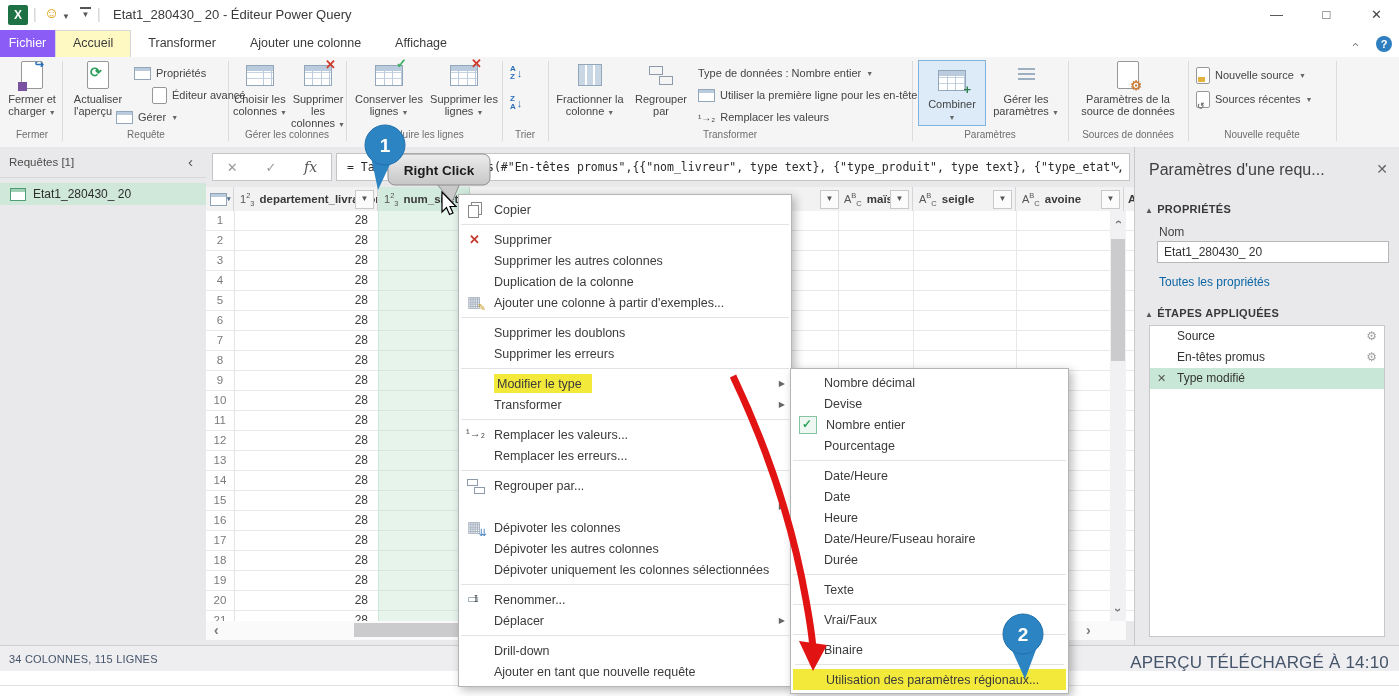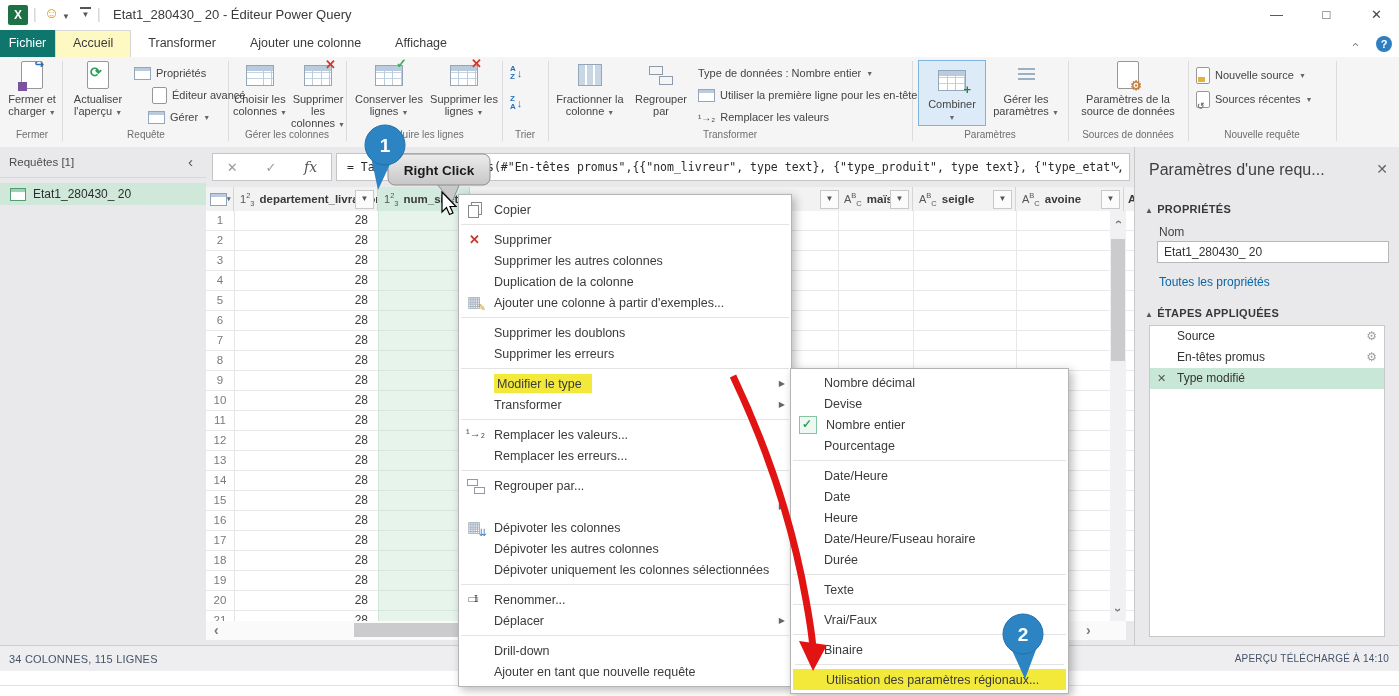--- a/index.html
+++ b/index.html
@@ -13,21 +13,21 @@
           font-weight:bold;font-size:12px;text-align:center;line-height:20px;}
   .tb-sep{color:#cfcfcf;font-size:14px;top:6px;}
   .smiley{left:44px;top:4px;font-size:15px;color:#d89c00;}
   .qat-dd{font-size:8px;color:#555;top:12px;}
   .qat-pin{left:80px;top:7px;width:11px;height:13px;border-top:2px solid #555;font-size:8px;color:#555;text-align:center;line-height:12px;}
   .tb-title{left:113px;top:7px;font-size:13px;color:#3a3a3a;white-space:nowrap;}
   .winbtn{top:0;width:45px;height:29px;text-align:center;line-height:29px;color:#444;font-size:13px;}
 
   
   .tabbar{left:0;top:30px;width:1399px;height:27px;background:#fff;}
-  .tab-file{left:0;top:0;width:55px;height:27px;background:#0f766e;color:#fff;text-align:center;line-height:27px;font-size:12.5px;}
+  .tab-file{left:0;top:0;width:55px;height:27px;background:#8b5cf6;color:#fff;text-align:center;line-height:27px;font-size:12.5px;}
   .tabs{left:55px;top:0;height:27px;display:flex;}
   .tab{padding:0 17px;line-height:26px;font-size:12.5px;color:#3b3b3b;white-space:nowrap;}
   .tab.active{background:#fef9c3;border:1px solid #d8d7d8;border-bottom:none;line-height:25px;}
   .rib-collapse{left:1352px;top:7px;color:#777;}
   .chev-up{display:inline-block;transform:rotate(-90deg);font-size:13px;}
   .help-ico{left:1376px;top:6px;width:16px;height:16px;border-radius:50%;background:#2f7fc0;color:#fff;
             text-align:center;line-height:16px;font-size:11px;font-weight:bold;}
 
   
   .ribbon{left:0;top:57px;width:1399px;height:90px;background:#f6f5f6;border-bottom:1px solid #cfcecf;}
@@ -111,21 +111,21 @@
   .step{position:relative;height:21px;line-height:21px;font-size:12px;color:#333;padding-left:27px;white-space:nowrap;}
   .step.selected{background:#c9e7d6;}
   .step .stx{display:none;position:absolute;left:7px;top:0;color:#555;font-size:11px;}
   .step.removable .stx{display:block;}
   .step .gear{display:none;position:absolute;right:7px;top:0;color:#a0a0a0;font-size:12px;}
   .step.has-gear .gear{display:block;}
 
   
   .statusbar{left:0;top:645px;width:1399px;height:26px;background:#eeedef;border-top:1px solid #cfcecf;}
   .st-l{position:absolute;left:9px;top:7px;font-size:11px;color:#44546a;letter-spacing:.2px;}
-  .st-r{position:absolute;right:10px;top:7px;font-size:10px;color:#44546a;letter-spacing:.2px;}
+  .st-r{position:absolute;right:10px;top:7px;font-size:17px;color:#44546a;letter-spacing:.2px;}
   .xlstrip{left:0;top:671px;width:1399px;height:25px;background:
      linear-gradient(#fff 14px,#e2e2e2 14px 15px,#fff 15px),
      repeating-linear-gradient(90deg,rgba(0,0,0,0) 0 116px,#dcdcdc 116px 117px);}
 
   
   .cmenu{left:458px;top:194px;width:332px;background:#fff;border:1px solid #b5b5b5;box-shadow:3px 3px 9px rgba(0,0,0,.28);padding:4px 0;z-index:40;}
   .smenu{left:790px;top:368px;width:277px;background:#fff;border:1px solid #b5b5b5;box-shadow:3px 3px 9px rgba(0,0,0,.28);padding:3px 0;z-index:41;}
   .mi{height:21px;display:flex;align-items:center;padding:0 6px 0 6px;font-size:12.5px;color:#3b3b3b;position:relative;white-space:nowrap;}
   .mi-ic{width:22px;height:17px;flex:none;position:relative;margin-right:7px;}
   .smenu .mi-ic{width:20px;}
@@ -217,21 +217,21 @@
       <span>Actualiser l'aperçu</span> <span class="caret">▼</span>
     </div>
     <div class="smallrow" style="left:134px;top:6px;">
         <span class="ico-tbl-s"></span>
         <span>Propriétés</span>
       </div>
     <div class="smallrow" style="left:152px;top:28px;">
         <span class="ico-doc" style="width:13px;height:15px;"></span>
         <span>Éditeur avancé</span>
       </div>
-    <div class="smallrow" style="left:148px;top:50px;">
+    <div class="smallrow" style="left:116px;top:50px;">
         <span class="ico-tbl-s"></span>
         <span>Gérer</span> 
         <span class="caret">▼</span>
       </div>
     <div class="abs glabel" style="left:66px;width:160px;">Requête</div>
 
     <div class="abs bigbtn" style="left:232px;width:56px;">
       <div class="bb-ico">
           <span class="ico-tbl"></span>
         </div>

